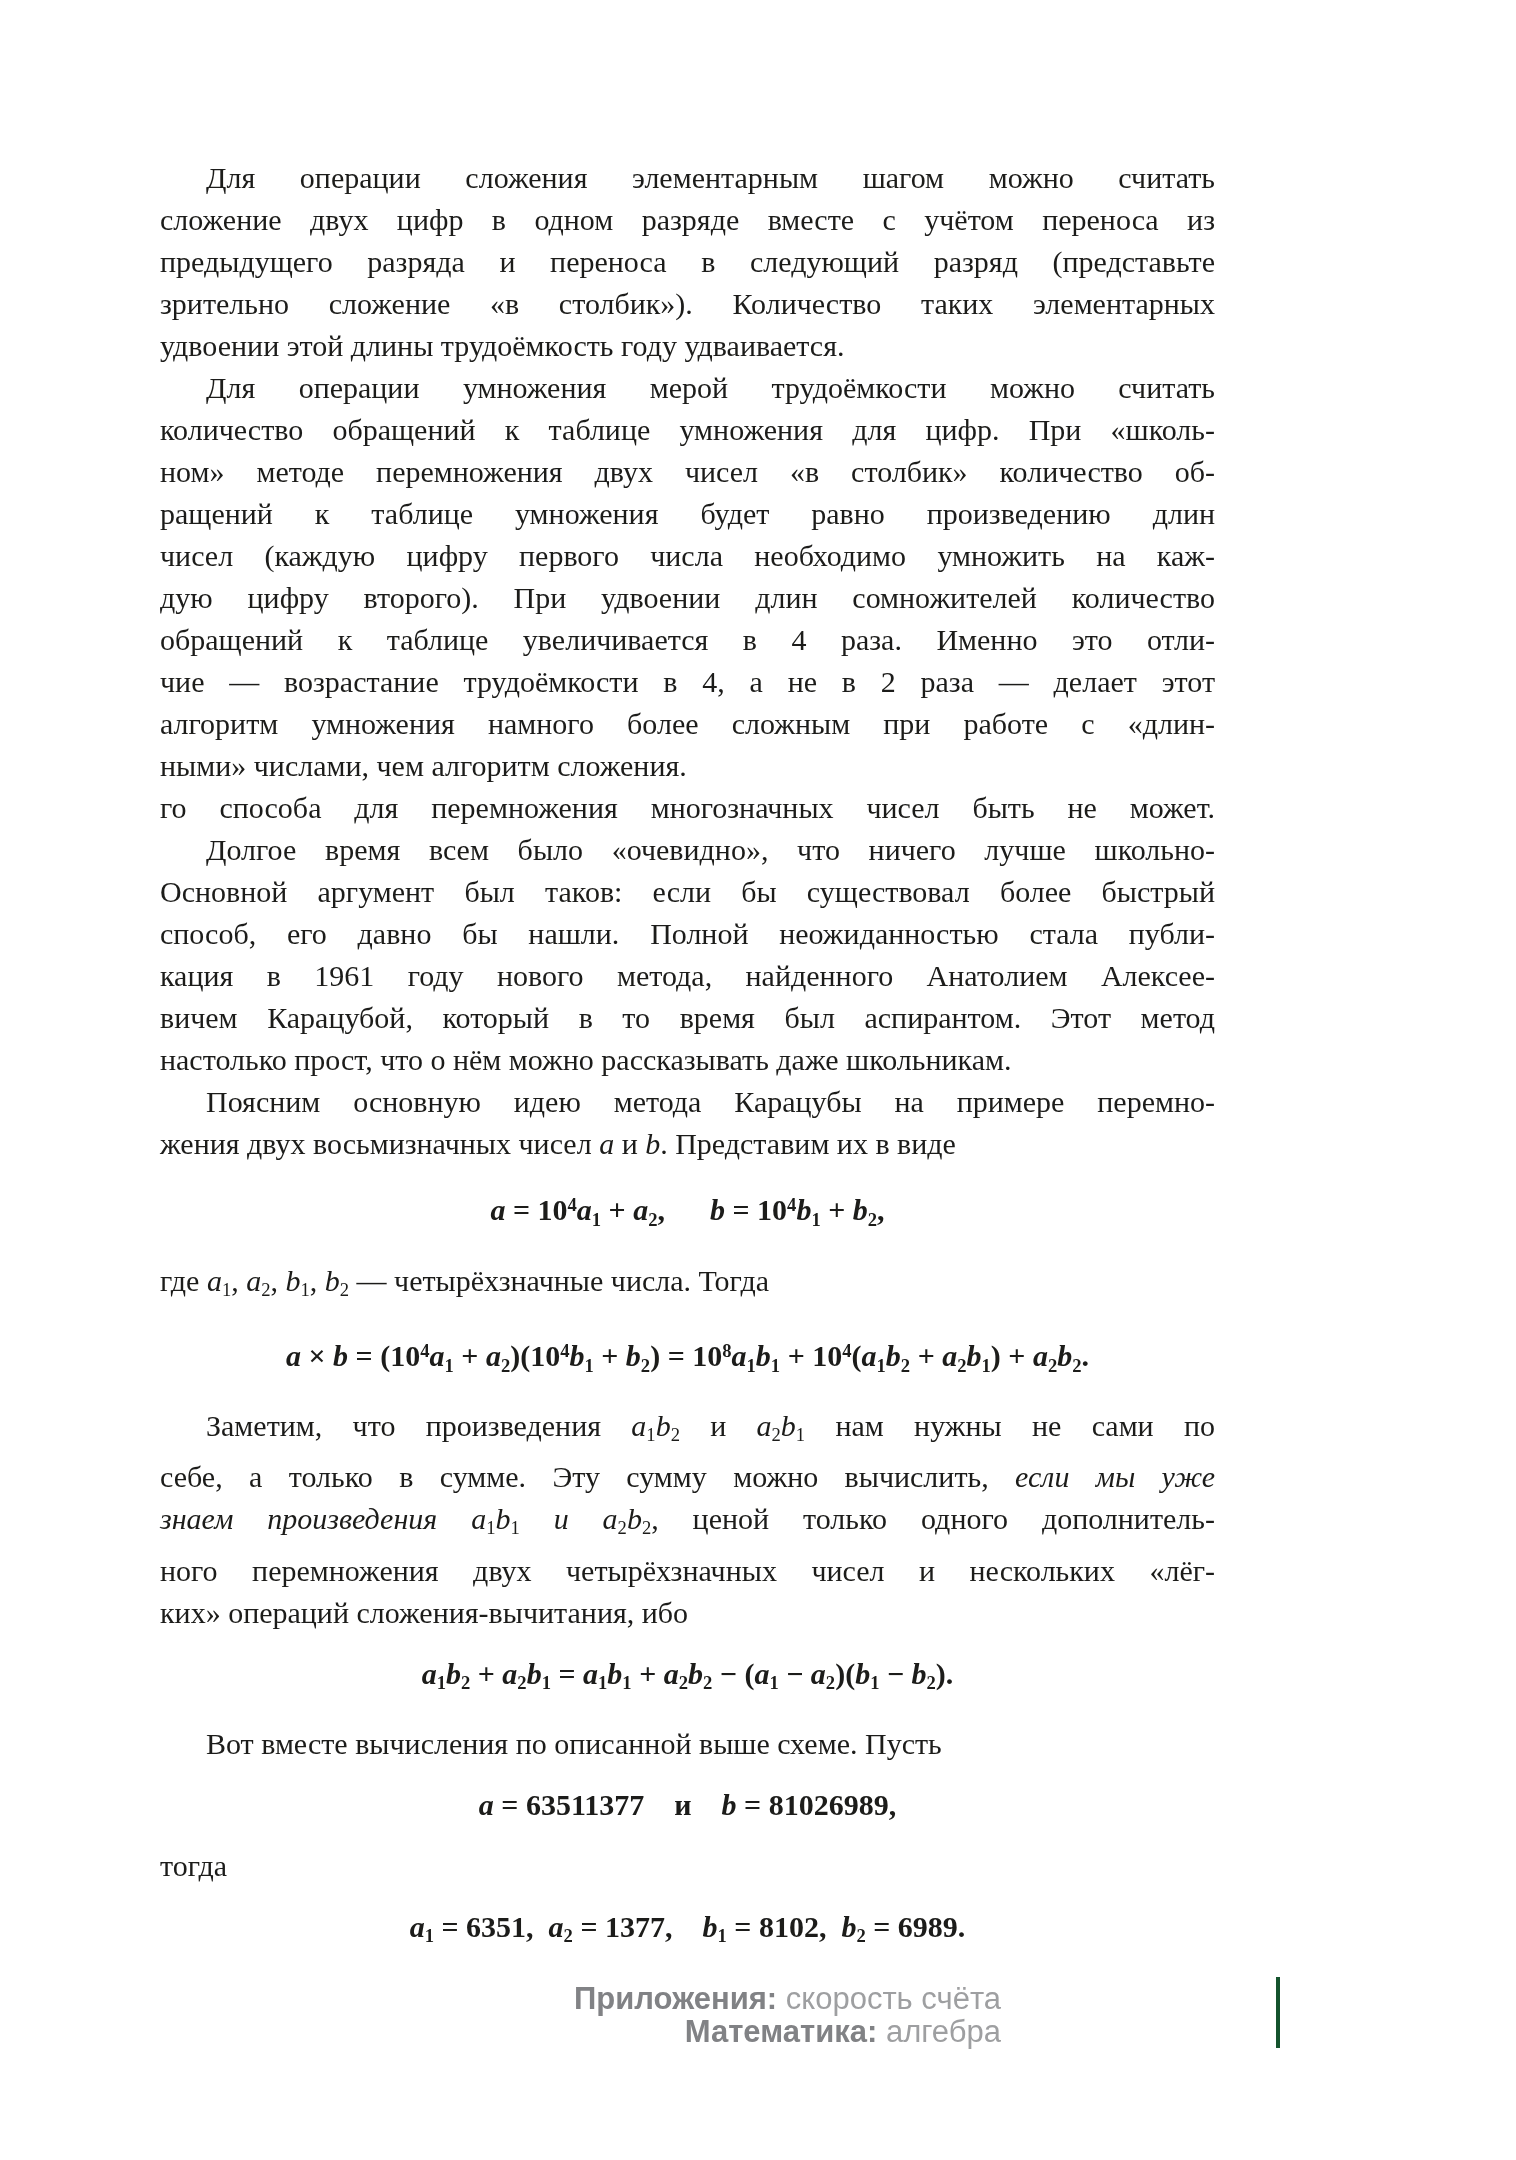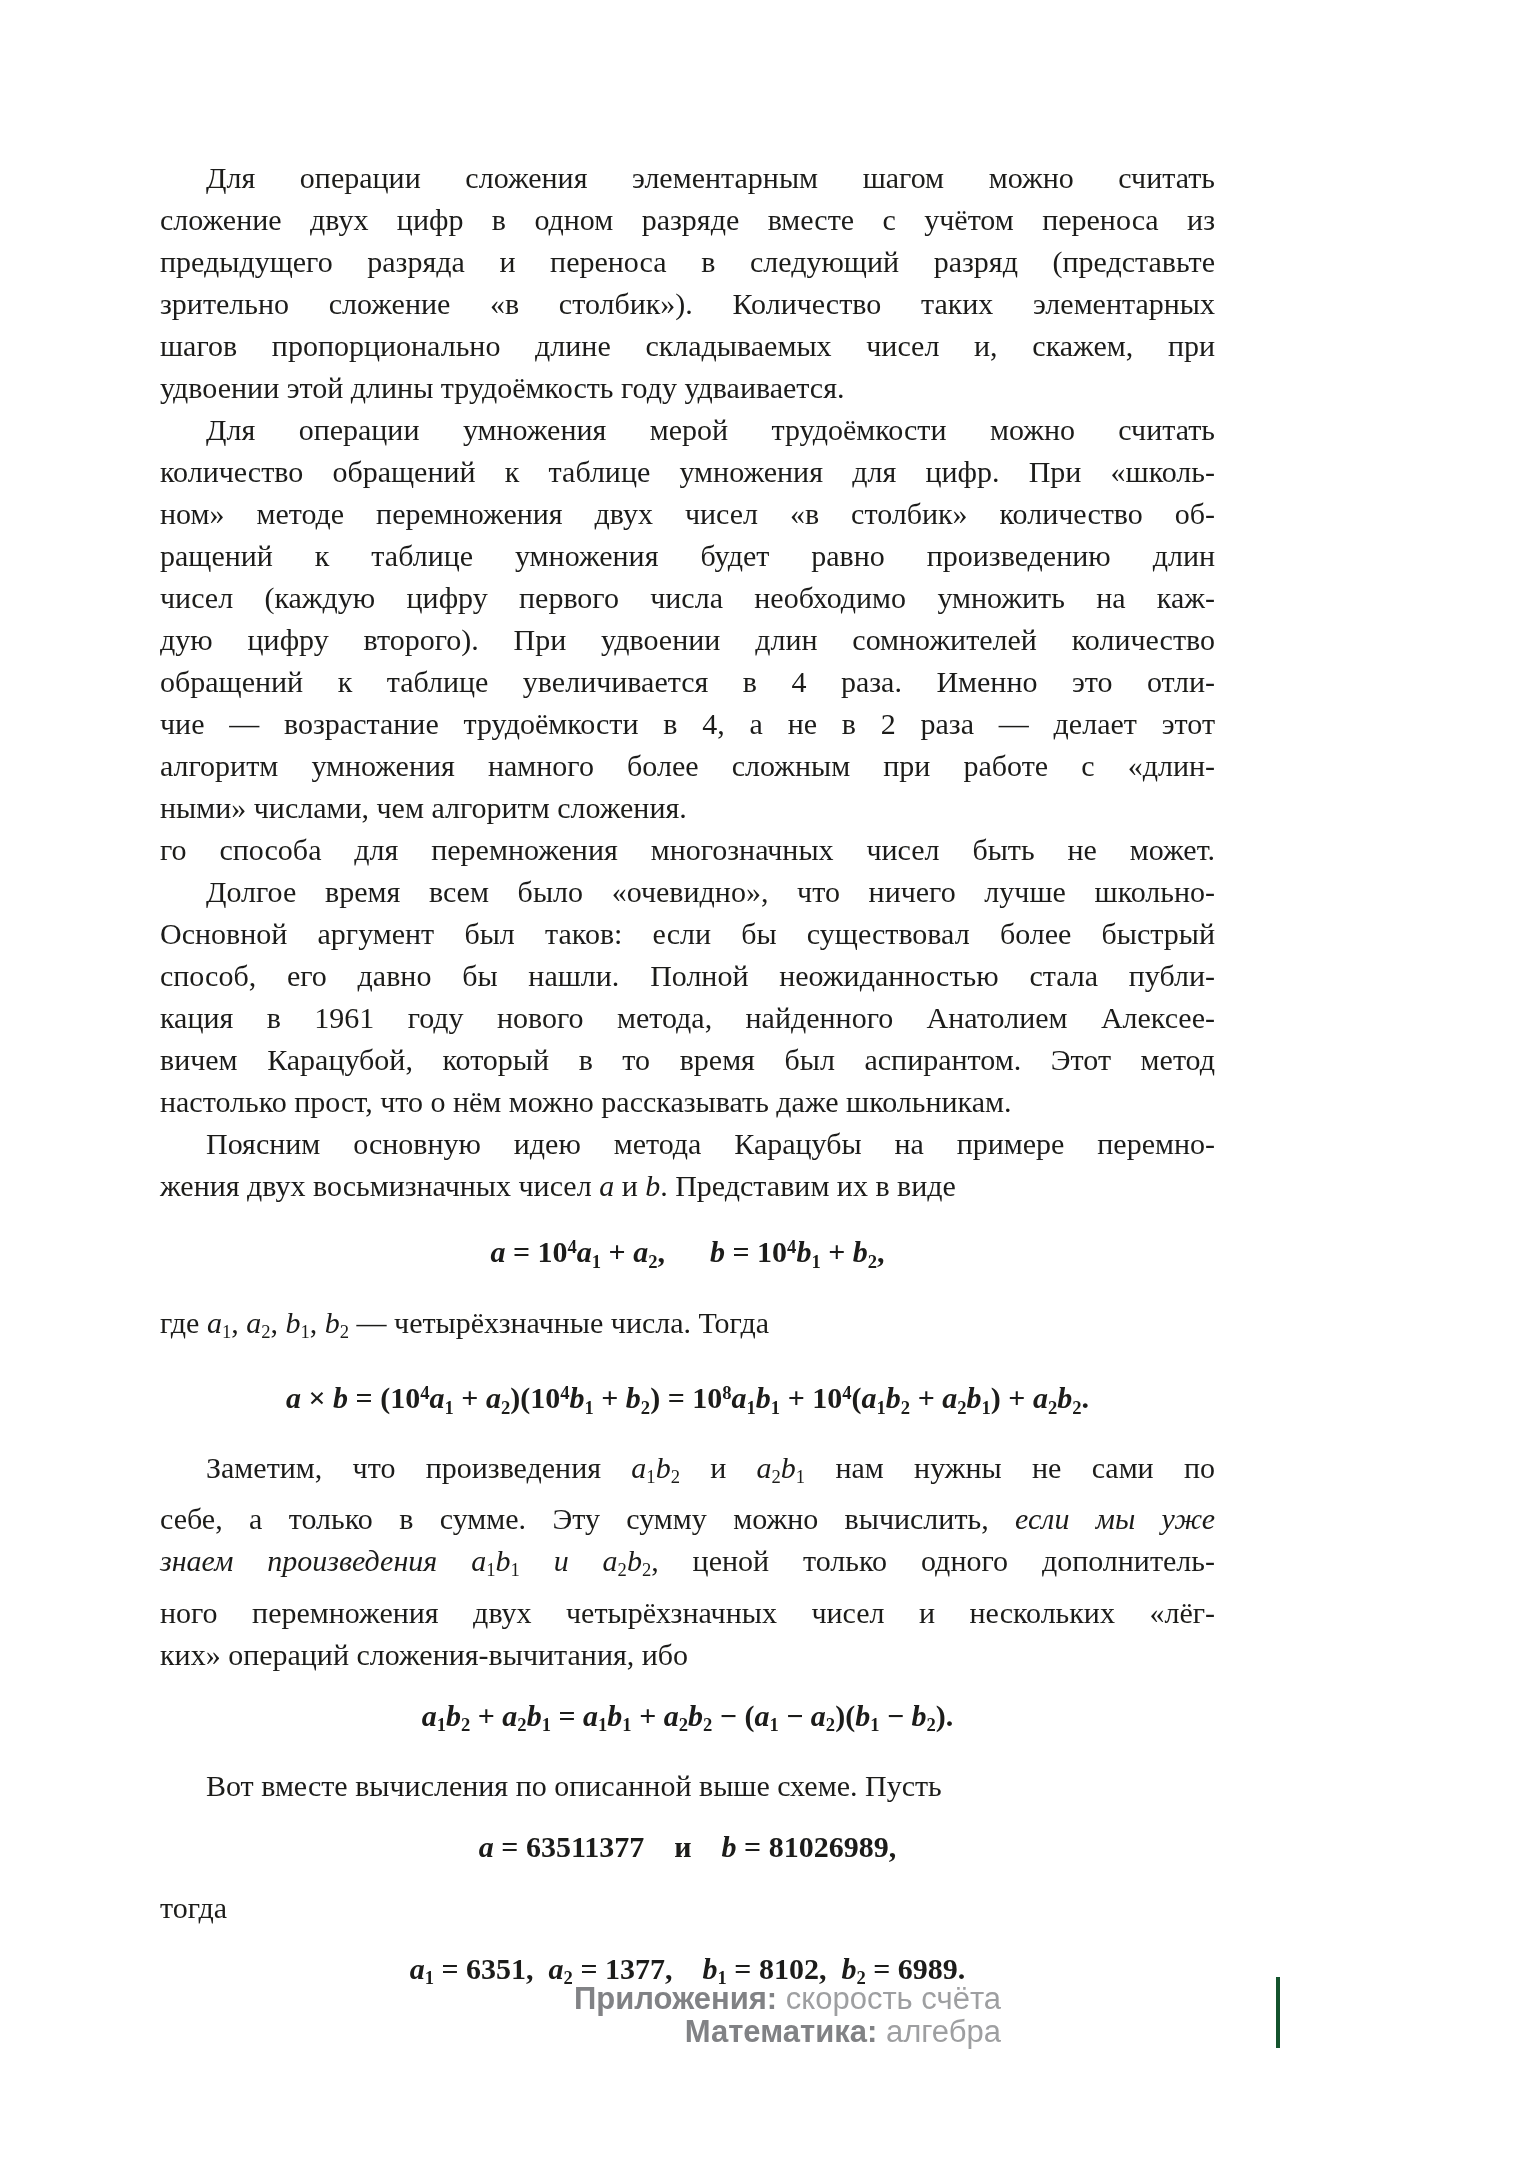--- a/index.html
+++ b/index.html
@@ -98,21 +98,20 @@
 
 <div class="page">
 
   <div class="corner-accent"></div>
 
   <div class="text-column">
       <div class="text indent"><span>Для операции сложения элементарным шагом можно считать</span></div>
       <div class="text"><span>сложение двух цифр в одном разряде вместе с учётом переноса из</span></div>
       <div class="text"><span>предыдущего разряда и переноса в следующий разряд (представьте</span></div>
       <div class="text"><span>зрительно сложение «в столбик»). Количество таких элементарных</span></div>
-      <div class="text"><span>шагов пропорционально длине складываемых чисел и, скажем, при</span></div>
       <div class="text last"><span>удвоении этой длины трудоёмкость году удваивается.</span></div>
       <div class="text indent"><span>Для операции умножения мерой трудоёмкости можно считать</span></div>
       <div class="text"><span>количество обращений к таблице умножения для цифр. При «школь-</span></div>
       <div class="text"><span>ном» методе перемножения двух чисел «в столбик» количество об-</span></div>
       <div class="text"><span>ращений к таблице умножения будет равно произведению длин</span></div>
       <div class="text"><span>чисел (каждую цифру первого числа необходимо умножить на каж-</span></div>
       <div class="text"><span>дую цифру второго). При удвоении длин сомножителей количество</span></div>
       <div class="text"><span>обращений к таблице увеличивается в 4 раза. Именно это отли-</span></div>
       <div class="text"><span>чие — возрастание трудоёмкости в 4, а не в 2 раза — делает этот</span></div>
       <div class="text"><span>алгоритм умножения намного более сложным при работе с «длин-</span></div>

